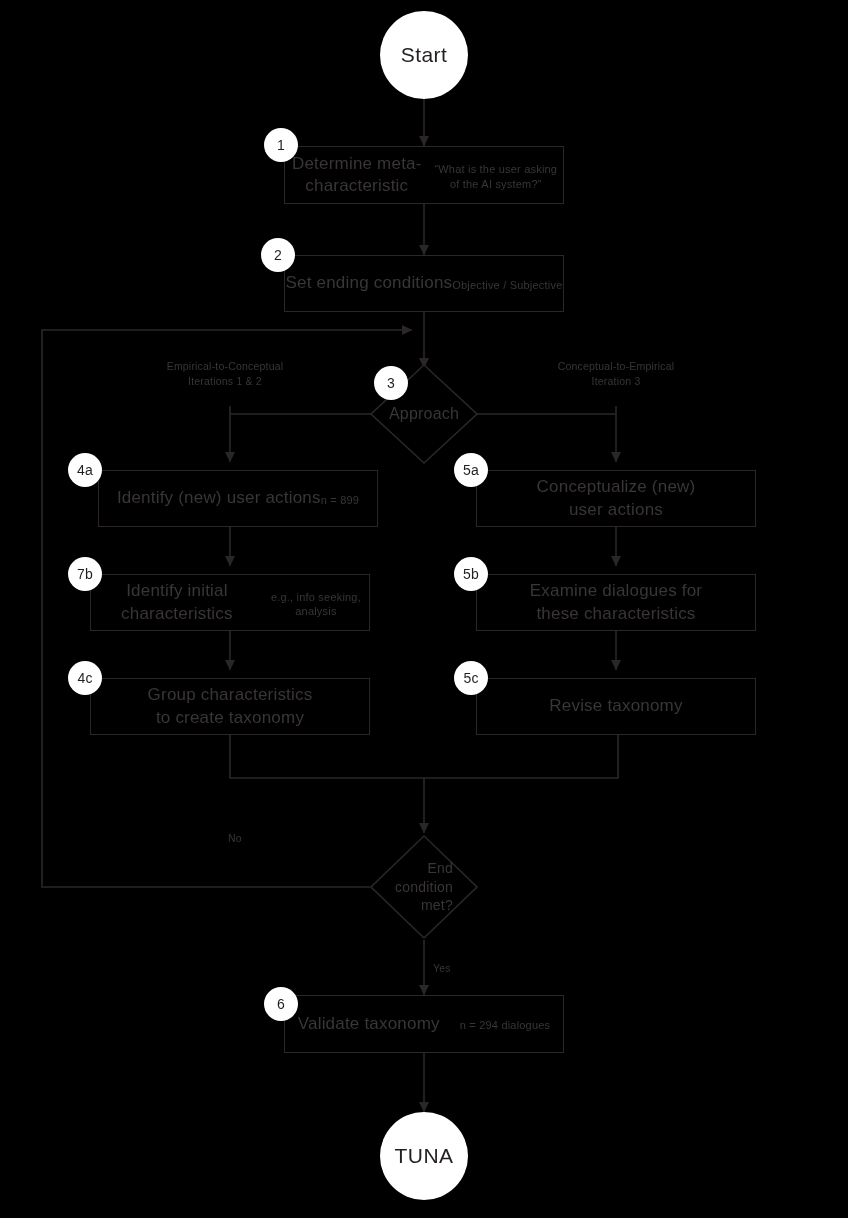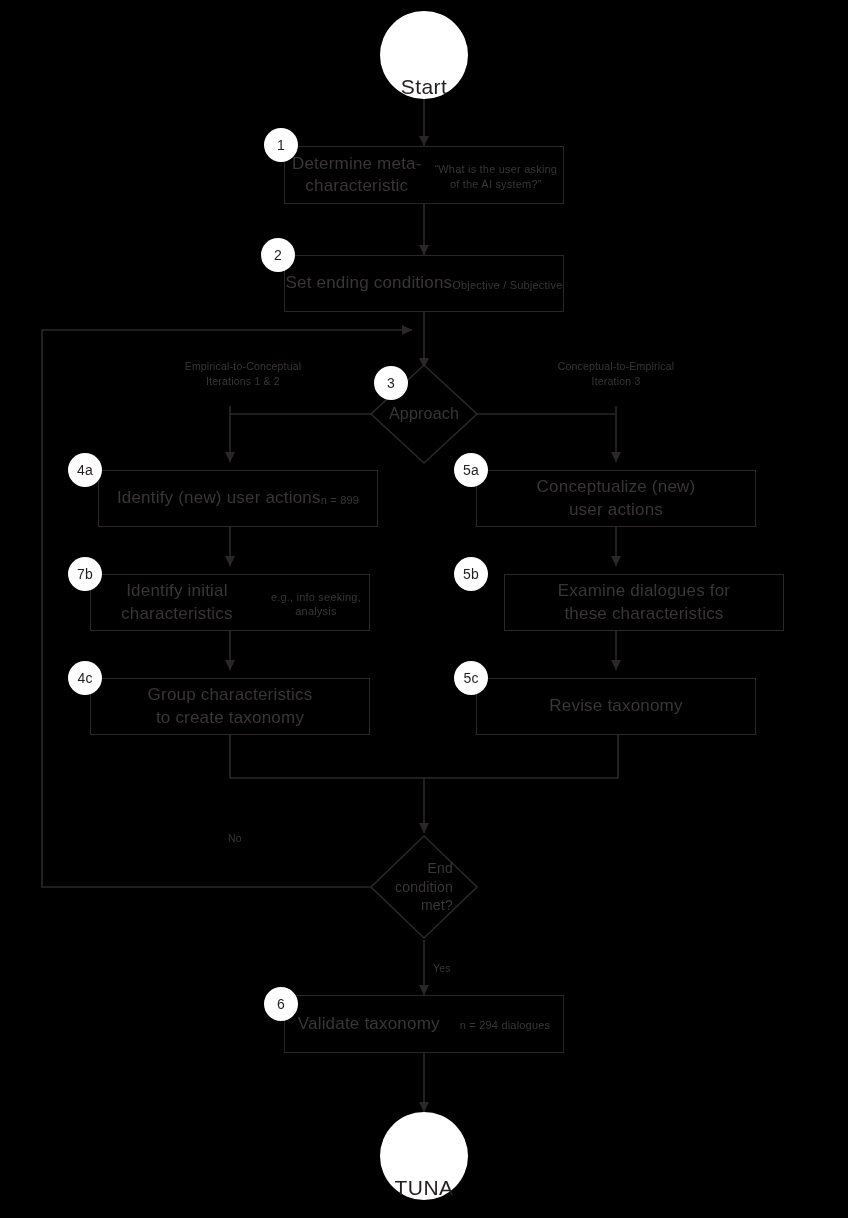--- a/index.html
+++ b/index.html
@@ -24,21 +24,21 @@
     width: 848px;
     height: 1218px;
     pointer-events: none;
   }
   
   .terminal {
     position: absolute;
     border-radius: 50%;
     background: #ffffff;
     display: flex;
-    align-items: flex-end;
+    align-items: center;
     justify-content: center;
     color: #231f20;
     letter-spacing: 0.4px;
   }
   .terminal-label {
     font-size: 21px;
     font-weight: 400;
     color: #231f20;
   }
   
@@ -189,21 +189,21 @@
   <div class="badge" style="left:261px; top:238px;">2</div>
 
   <div class="diamond-wrap" style="left:368px; top:362px; width:112px; height:104px;">
     <svg width="112" height="104" viewBox="0 0 112 104" xmlns="http://www.w3.org/2000/svg">
       <polygon points="56,3 109,52 56,101 3,52" fill="#000000" stroke="#2b2728" stroke-width="1.6"></polygon>
     </svg>
     <div class="diamond-text">Approach</div>
   </div>
   <div class="badge" style="left:374px; top:366px;">3</div>
 
-  <div class="annotation branch" style="left:143px; top:359px;">Empirical-to-Conceptual
+  <div class="annotation branch" style="left:125px; top:359px;">Empirical-to-Conceptual
 Iterations 1 &amp; 2</div>
   <div class="annotation branch" style="left:516px; top:359px;">Conceptual-to-Empirical
 Iteration 3</div>
 
   <div class="node-box" style="left:90px; top:470px; width:280px; height:57px;margin-left:8px;">
     <div class="node-title">Identify (new) user actions</div>
     <div class="node-sub">n = 899</div>
   </div>
   <div class="badge" style="left:68px; top:453px;">4a</div>
 
@@ -213,21 +213,21 @@
     <div class="node-sub"></div>
   </div>
   <div class="badge" style="left:454px; top:453px;">5a</div>
 
   <div class="node-box" style="left:90px; top:574px; width:280px; height:57px;">
     <div class="node-title">Identify initial characteristics</div>
     <div class="node-sub">e.g., info seeking, analysis</div>
   </div>
   <div class="badge" style="left:68px; top:557px;">7b</div>
 
-  <div class="node-box" style="left:504px; top:574px; width:280px; height:57px;">
+  <div class="node-box" style="left:476px; top:574px; width:280px; height:57px;">
     <div class="node-title">Examine dialogues for
 these characteristics</div>
     <div class="node-sub"></div>
   </div>
   <div class="badge" style="left:454px; top:557px;">5b</div>
 
   <div class="node-box" style="left:90px; top:678px; width:280px; height:57px;">
     <div class="node-title">Group characteristics
 to create taxonomy</div>
     <div class="node-sub"></div>

